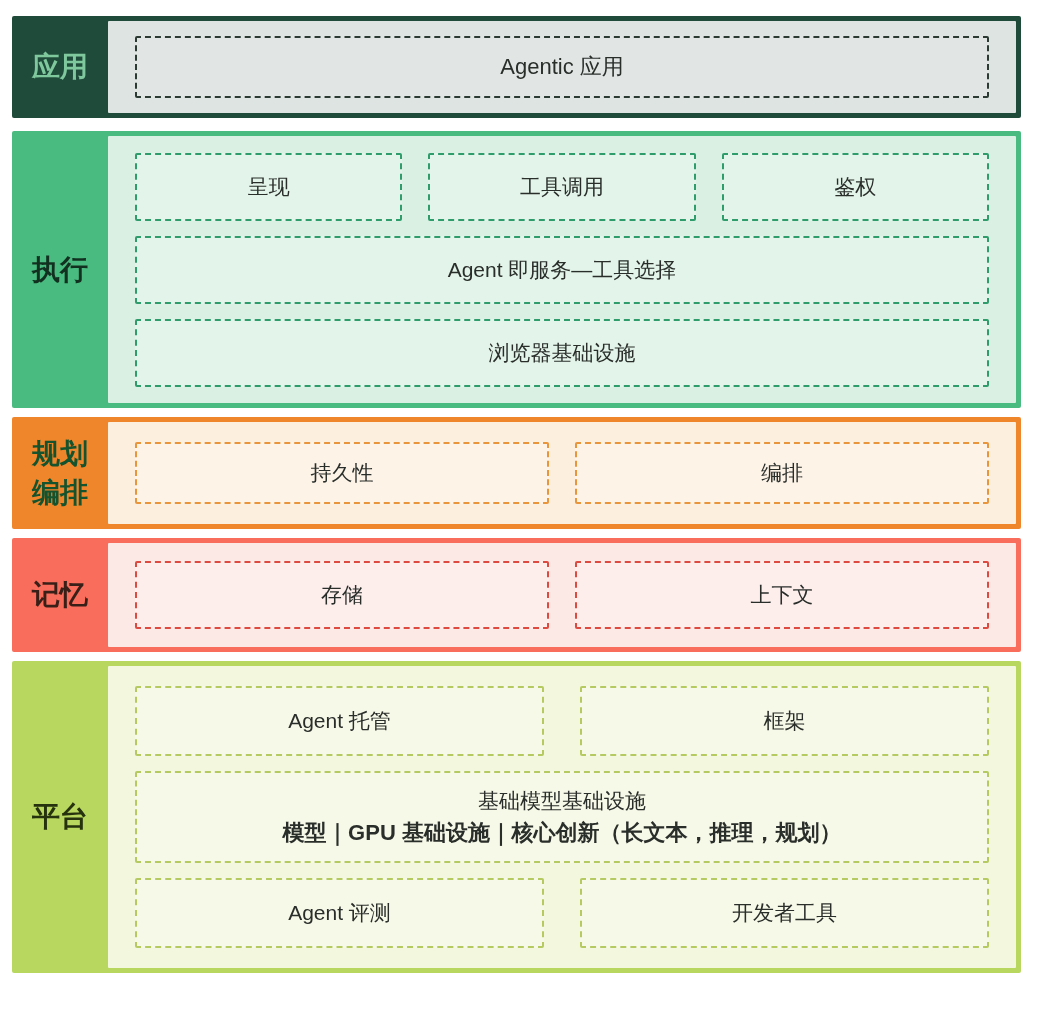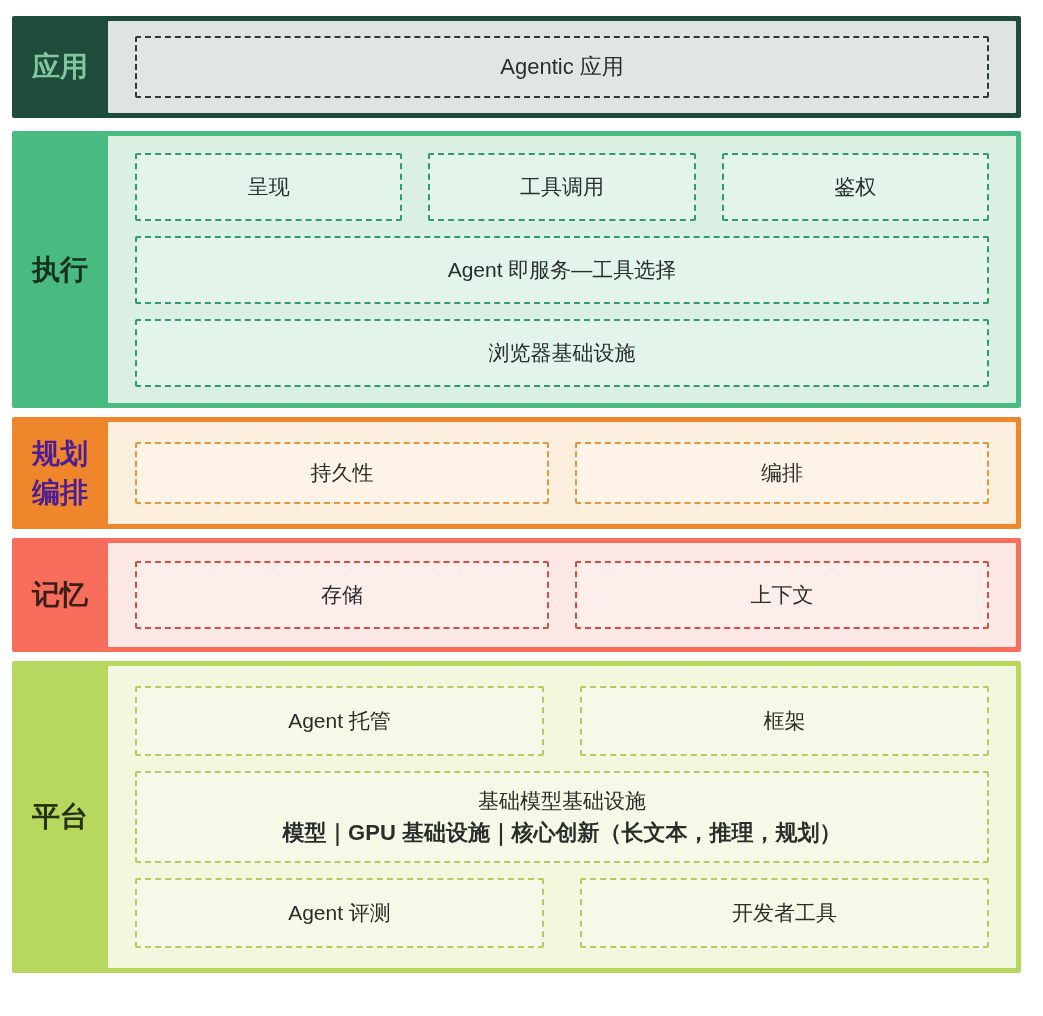--- a/index.html
+++ b/index.html
@@ -83,21 +83,21 @@
   .sec-app  .label { color: #7FC79C; }
   .sec-app  .panel { background: #DEE4E1; }
   .sec-app  .box   { border-color: #2B3B34; background: rgba(255,255,255,0.10); font-size: 22px; }
 
   .sec-exec { background: #4ABB80; }
   .sec-exec .label { color: #11301F; }
   .sec-exec .panel { background: #D9F0E2; }
   .sec-exec .box   { border-color: #2F9C6C; }
 
   .sec-plan { background: #F0862B; }
-  .sec-plan .label { color: #4c1d95; }
+  .sec-plan .label { color: #14532d; }
   .sec-plan .panel { background: #FCEFDE; }
   .sec-plan .box   { border-color: #E9953C; }
 
   .sec-mem  { background: #F96D5C; }
   .sec-mem  .label { color: #381F18; }
   .sec-mem  .panel { background: #FCE8E5; }
   .sec-mem  .box   { border-color: #DD4B40; }
 
   .sec-plat { background: #B8D75F; }
   .sec-plat .label { color: #25320D; }

